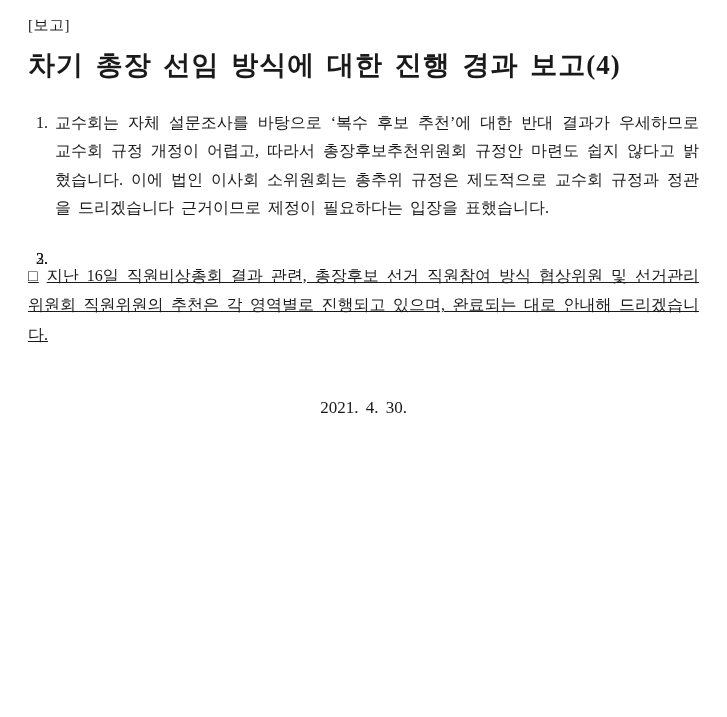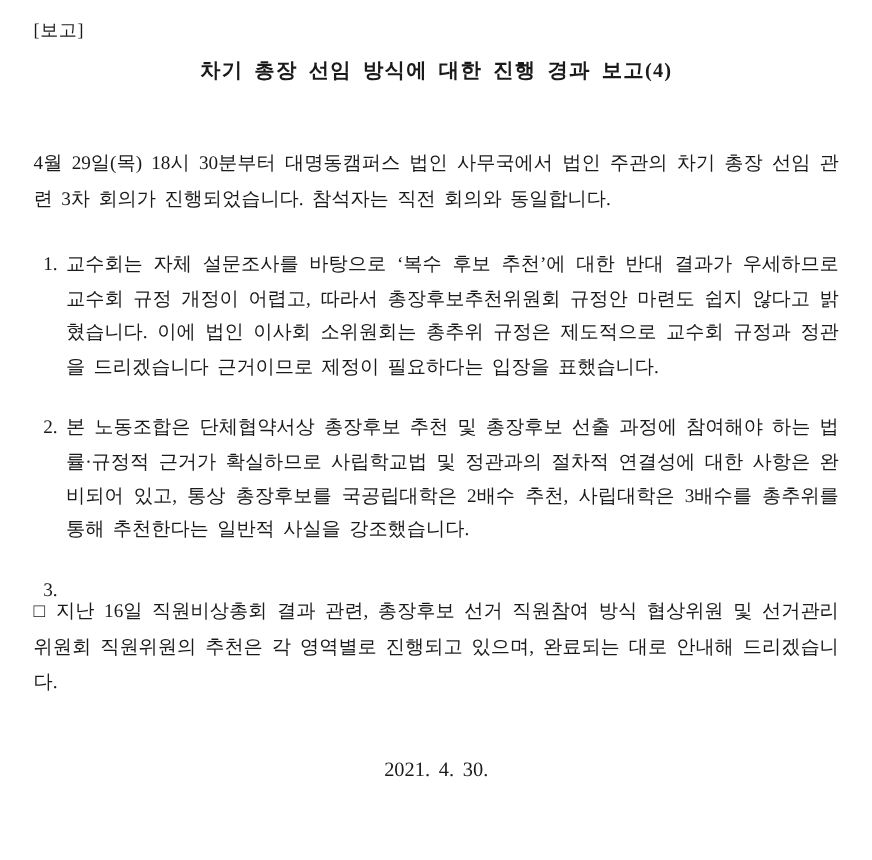--- a/index.html
+++ b/index.html
@@ -20,23 +20,23 @@
     height: 717px;
     padding: 16px 28px 0 28px;
     background: #ffffff;
   }
   .doc-tag {
     font-size: 15px;
     letter-spacing: 0.5px;
   }
   .doc-title {
     margin: 12px 0 0 0;
-    font-size: 17px;
+    font-size: 27px;
     font-weight: 600;
-    text-align: center;
+    text-align: left;
     letter-spacing: 1px;
     word-spacing: 4px;
   }
   .intro {
     margin: 52px 0 0 0;
     font-size: 16px;
     line-height: 1.85;
     text-align: justify;
     word-spacing: 3px;
   }
@@ -58,50 +58,49 @@
     position: absolute;
     left: 8px;
     top: 0;
   }
   .notice {
     margin: 38px 0 0 0;
     font-size: 16px;
     line-height: 1.85;
     text-align: justify;
     word-spacing: 3px;
+    text-decoration: underline;
   }
   .notice .bullet {
     margin-right: 8px;
   }
   .doc-date {
     margin-top: 48px;
     text-align: center;
     font-size: 17px;
     word-spacing: 3px;
   }
 </style>
 </head>
 <body>
 
 <div class="page">
 
   <div class="doc-tag">[보고]</div>
 
   <h1 class="doc-title">차기 총장 선임 방식에 대한 진행 경과 보고(4)</h1>
 
-  <p class="intro">4월 29일(목) 18시 30분부터 대명동캠퍼스 법인 사무국에서 법인 주관의 차기 총장 선임 관련 3차 회의가 진행되었습니다. 참석자는 직전 회의와 동일합니다.</p>
 
   <ol class="items">
     <li class="item">
       <span class="num">1.</span>
       <span class="item-text">교수회는 자체 설문조사를 바탕으로 ‘복수 후보 추천’에 대한 반대 결과가 우세하므로 교수회 규정 개정이 어렵고, 따라서 총장후보추천위원회 규정안 마련도 쉽지 않다고 밝혔습니다. 이에 법인 이사회 소위원회는 총추위 규정은 제도적으로 교수회 규정과 정관을 드리겠습니다 근거이므로 제정이 필요하다는 입장을 표했습니다.</span>
     </li>
     <li class="item">
       <span class="num">2.</span>
-      <span class="item-text">본 노동조합은 단체협약서상 총장후보 추천 및 총장후보 선출 과정에 참여해야 하는 법률·규정적 근거가 확실하므로 사립학교법 및 정관과의 절차적 연결성에 대한 사항은 완비되어 있고, 통상 총장후보를 국공립대학은 2배수 추천, 사립대학은 3배수를 총추위를 통해 추천한다는 일반적 사실을 강조했습니다.</span>
     </li>
     <li class="item">
       <span class="num">3.</span>
     </li>
   </ol>
 
   <p class="notice">
     <span class="bullet">□</span><span>지난 16일 직원비상총회 결과 관련, 총장후보 선거 직원참여 방식 협상위원 및 선거관리위원회 직원위원의 추천은 각 영역별로 진행되고 있으며, 완료되는 대로 안내해 드리겠습니다.</span>
   </p>
 

